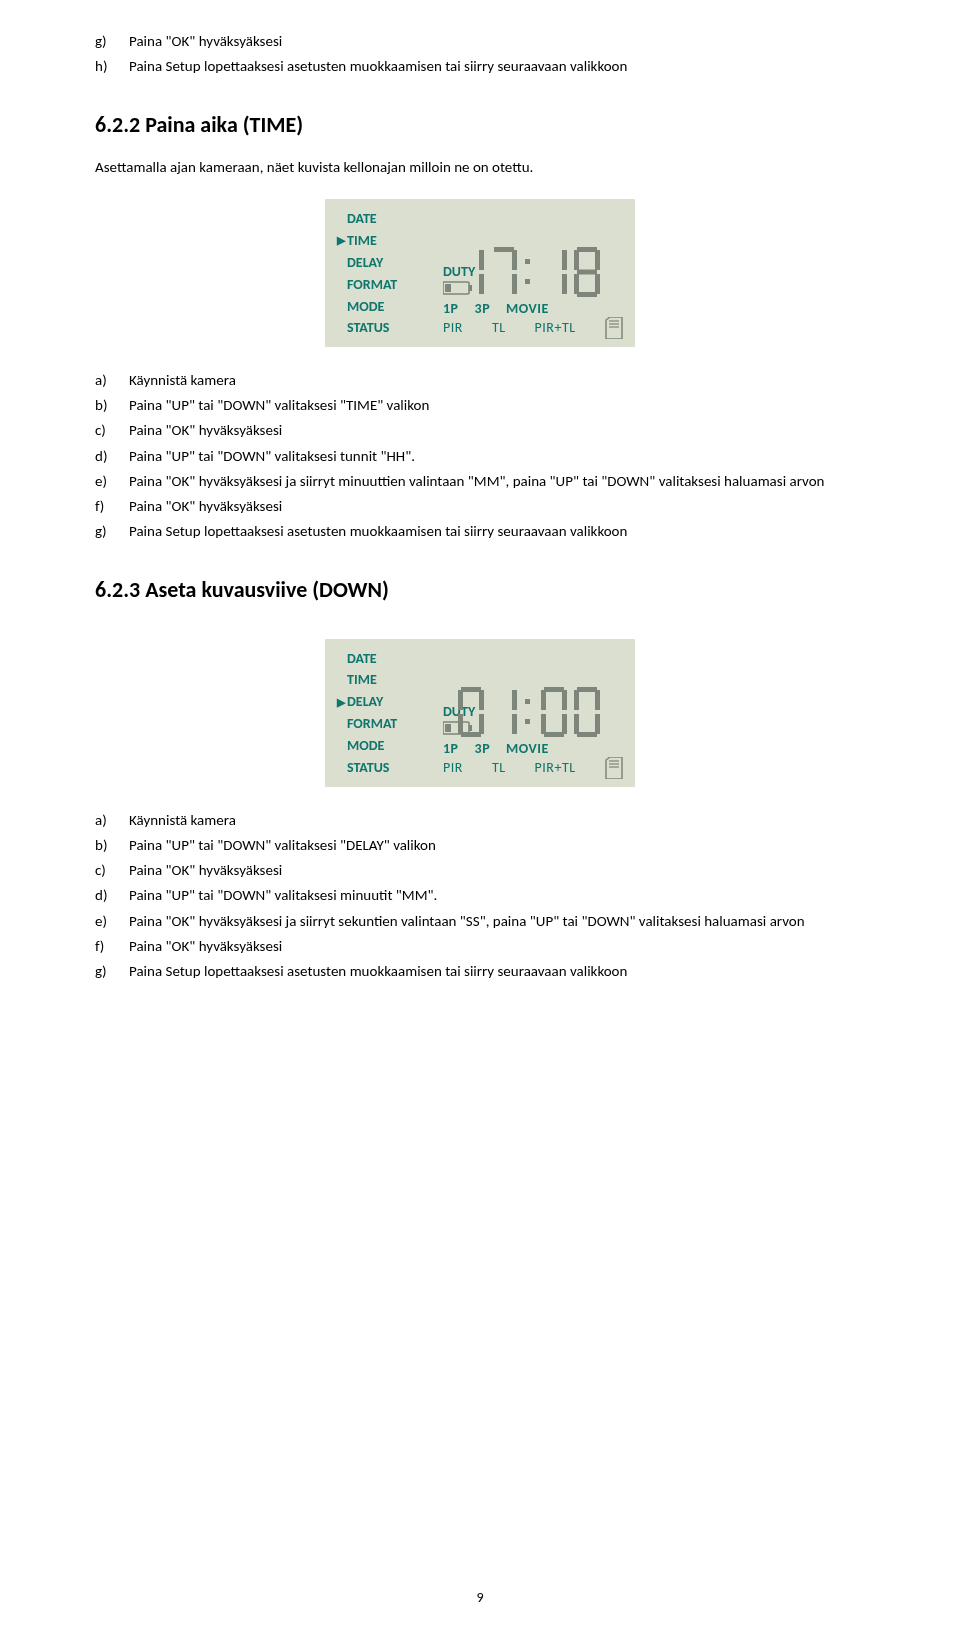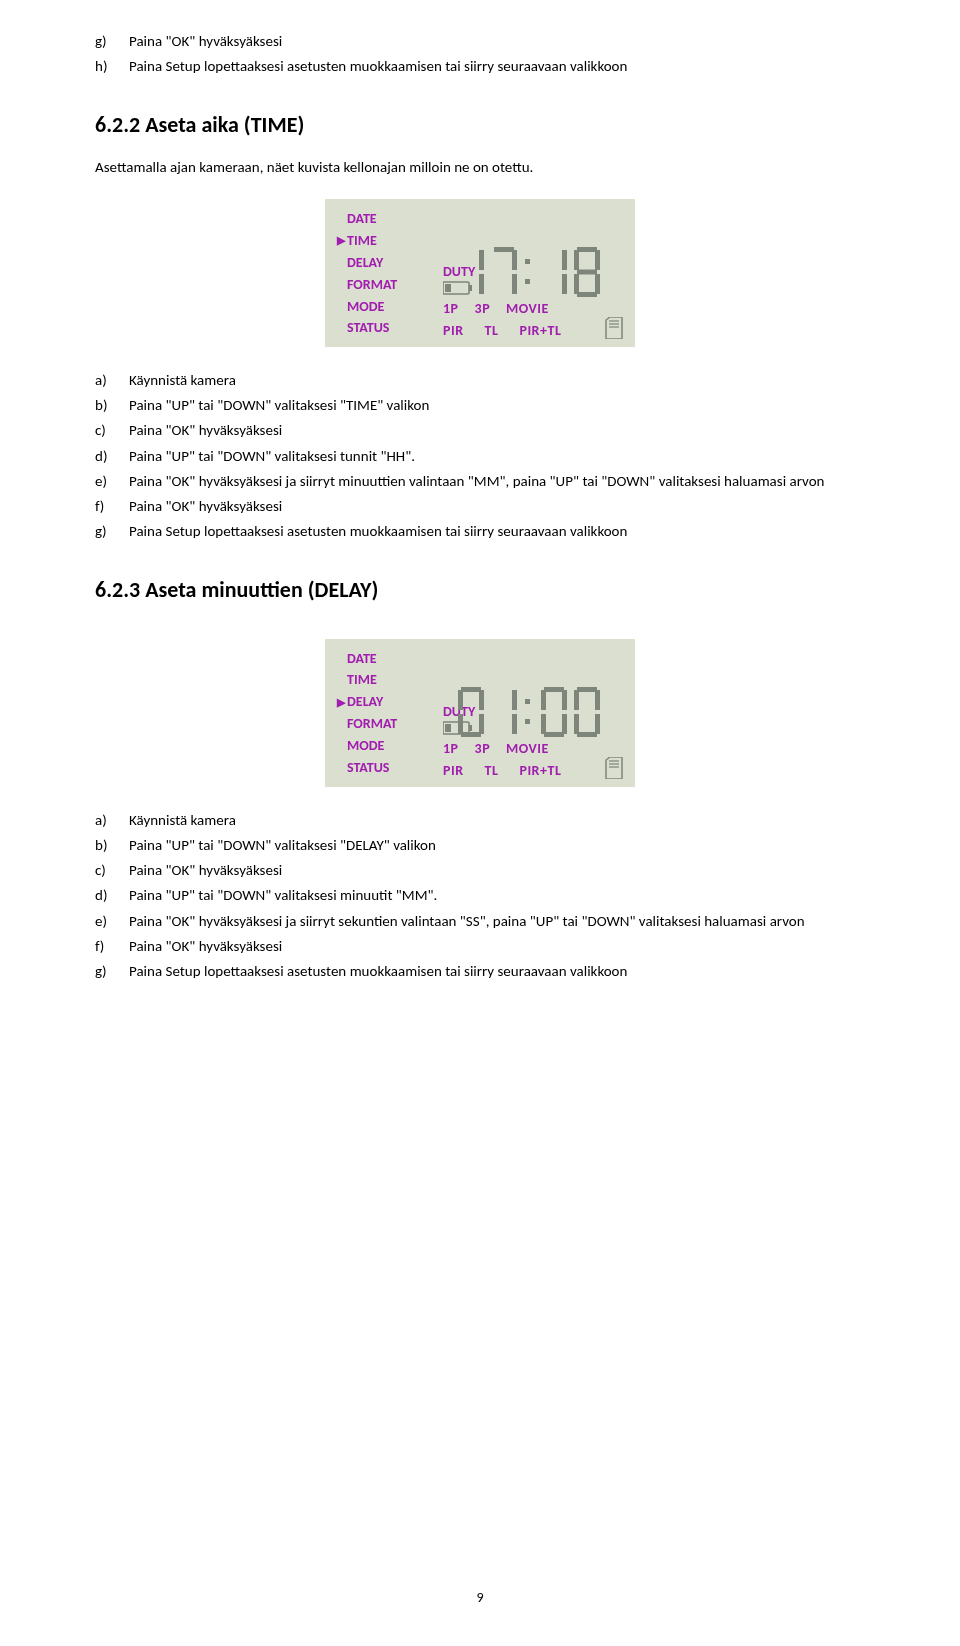--- a/index.html
+++ b/index.html
@@ -59,21 +59,21 @@
   .lcd {
     background: #dadfd0;
     width: 310px;
     height: 148px;
     padding: 10px 12px 8px 12px;
     box-sizing: border-box;
     display: grid;
     grid-template-columns: 100px 1fr;
     grid-template-rows: 1fr auto auto;
     column-gap: 6px;
-    color: #a21caf;
+    color: #0f766e;
     font-family: Calibri, Arial, sans-serif;
   }
   .lcd .menu {
     grid-column: 1;
     grid-row: 1 / span 3;
     display: flex;
     flex-direction: column;
     justify-content: space-between;
     font-size: 14px;
     font-weight: 600;
@@ -119,25 +119,25 @@
     letter-spacing: 0.5px;
     display: flex;
     gap: 16px;
     align-items: flex-end;
     padding-top: 4px;
   }
   .lcd .bot2 {
     grid-column: 2;
     grid-row: 3;
     font-size: 14px;
-    font-weight: 700;
+    font-weight: 400;
     letter-spacing: 0.5px;
     display: flex;
-    gap: 21px;
-    align-items: flex-end;
+    gap: 29px;
+    align-items: center;
   }
   .lcd .sd {
     margin-left: auto;
   }
   .lcd .sd svg { display:block; }
   .pagenum {
     position: absolute;
     bottom: 40px;
     left: 0;
     width: 100%;
@@ -208,21 +208,21 @@
     <li>
       <span class="marker">g)</span>
       <span class="txt">Paina "OK" hyväksyäksesi</span>
     </li>
     <li>
       <span class="marker">h)</span>
       <span class="txt">Paina Setup lopettaaksesi asetusten muokkaamisen tai siirry seuraavaan valikkoon</span>
     </li>
   </ul>
 
-  <h2 class="section">6.2.2  Aseta aika (TIME)</h2>
+  <h2 class="section">6.2.2  Paina aika (TIME)</h2>
   <p class="body">Asettamalla ajan kameraan, näet kuvista kellonajan milloin ne on otettu.</p>
 
   <div class="lcd-wrap">
     <div class="lcd">
       <div class="menu">
         <div class="mrow">
             <span class="tri"></span>
             <span>DATE</span>
           </div>
         <div class="mrow">
@@ -315,21 +315,21 @@
     <li>
         <span class="marker">f)</span>
         <span class="txt">Paina "OK" hyväksyäksesi</span>
       </li>
     <li>
         <span class="marker">g)</span>
         <span class="txt">Paina Setup lopettaaksesi asetusten muokkaamisen tai siirry seuraavaan valikkoon</span>
       </li>
   </ul>
 
-  <h2 class="section">6.2.3  Aseta minuuttien (DELAY)</h2>
+  <h2 class="section">6.2.3  Aseta kuvausviive (DOWN)</h2>
 
   <div class="lcd-wrap" style="margin-top:36px">
     <div class="lcd">
       <div class="menu">
         <div class="mrow">
             <span class="tri"></span>
             <span>DATE</span>
           </div>
         <div class="mrow">
             <span class="tri"></span>

